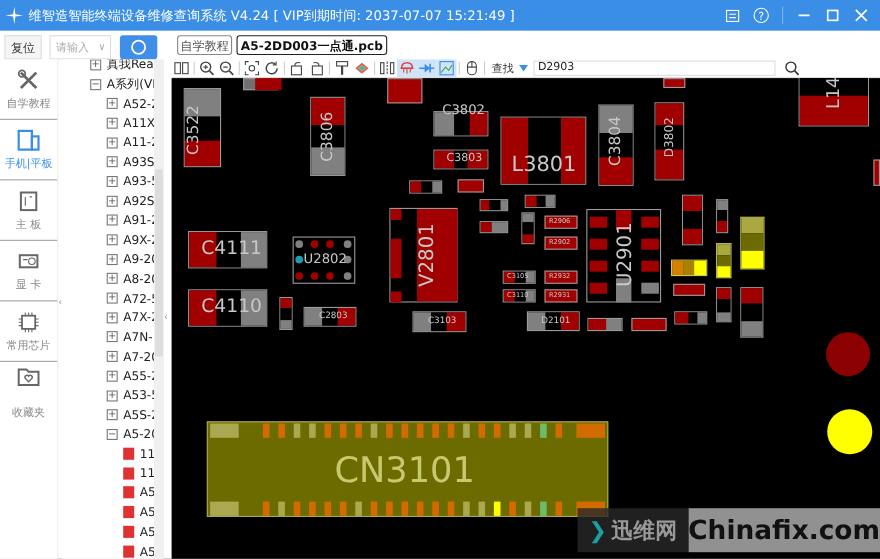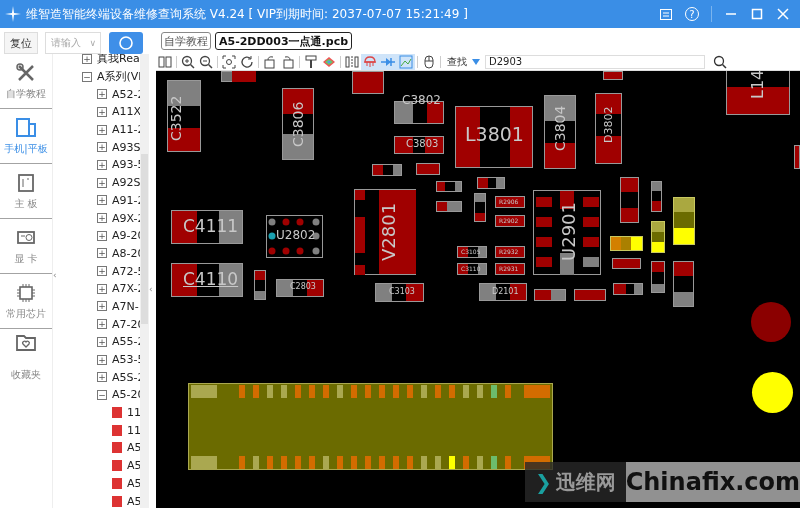--- a/index.html
+++ b/index.html
@@ -413,21 +413,21 @@
       <div style="width:10px;background:#000;"></div>
       <div style="flex:1;background:#808080;"></div>
     </div>
   <div class="c" style="left:260px;top:92px;width:24px;height:12px;border:1px solid #999;background:#a00000;"></div>
 
   <div class="c" style="left:299px;top:35px;width:78px;height:62px;border:1px solid #999;display:flex;">
     <div style="width:24px;background:#a00000;"></div>
       <div style="width:30px;background:#000;"></div>
       <div style="flex:1;background:#a00000;"></div>
   </div>
-  <div class="lbl" style="left:309px;top:52px;font-size:19px;">L3801</div>
+  <div class="lbl" style="left:309px;top:67px;font-size:19px;">L3801</div>
 
   <div class="c" style="left:388px;top:24px;width:32px;height:74px;border:1px solid #999;">
     <div style="height:25px;background:#808080;"></div>
       <div style="height:22px;background:#000;"></div>
       <div style="height:25px;background:#a00000;"></div>
   </div>
   <div class="lbl" style="left:396px;top:80px;font-size:14px;transform:rotate(-90deg);transform-origin:left top;">C3804</div>
 
   <div class="c" style="left:439px;top:22px;width:27px;height:71px;border:1px solid #999;">
     <div style="height:20px;background:#a00000;"></div>
@@ -448,21 +448,21 @@
       <div style="width:22px;background:#000;"></div>
       <div style="flex:1;background:#808080;"></div>
   </div>
   <div class="lbl" style="left:27px;top:145px;font-size:17px;">C4111</div>
 
   <div class="c" style="left:15px;top:192px;width:72px;height:34px;border:1px solid #999;display:flex;">
     <div style="width:25px;background:#a00000;"></div>
       <div style="width:22px;background:#000;"></div>
       <div style="flex:1;background:#808080;"></div>
   </div>
-  <div class="lbl" style="left:27px;top:198px;font-size:17px;text-decoration:underline;">C4110</div>
+  <div class="lbl" style="left:27px;top:198px;font-size:17px;">C4110</div>
 
   <div class="c" style="left:110px;top:144px;width:57px;height:43px;border:1px solid #999;">
     <svg width="57" height="43">
       <circle cx="5" cy="6" r="3.5" fill="#808080"></circle>
         <circle cx="19" cy="6" r="3.5" fill="#a00000"></circle>
         <circle cx="33" cy="6" r="3.5" fill="#a00000"></circle>
         <circle cx="49" cy="6" r="3.5" fill="#808080"></circle>
       <circle cx="5" cy="20" r="3.5" fill="#1aa0b0"></circle>
         <circle cx="49" cy="20" r="3.5" fill="#808080"></circle>
       <circle cx="5" cy="35" r="3.5" fill="#a00000"></circle>
@@ -657,20 +657,21 @@
           <rect x="232" y="72" width="6" height="13" fill="#aaa850"></rect>
           <rect x="246" y="72" width="6" height="13" fill="#aaa850"></rect>
           <rect x="260" y="72" width="6" height="13" fill="#ffff00"></rect>
           <rect x="274" y="72" width="6" height="13" fill="#d36c00"></rect>
           <rect x="288" y="72" width="6" height="13" fill="#aaa850"></rect>
           <rect x="302" y="72" width="6" height="13" fill="#6cbc6c"></rect>
           <rect x="316" y="72" width="6" height="13" fill="#d36c00"></rect>
       </g>
     </svg>
   </div>
+  <div class="lbl" style="left:148px;top:337px;font-size:32px;color:#c8c870;">CN3101</div>
 </div>
 
 <div class="watermark">
   <div class="wm-left">
       <span style="color:#1aa0a0;margin-right:4px;">❯</span>
       <span>迅维网</span>
     </div>
   <div class="wm-right">Chinafix.com</div>
 </div>
 

